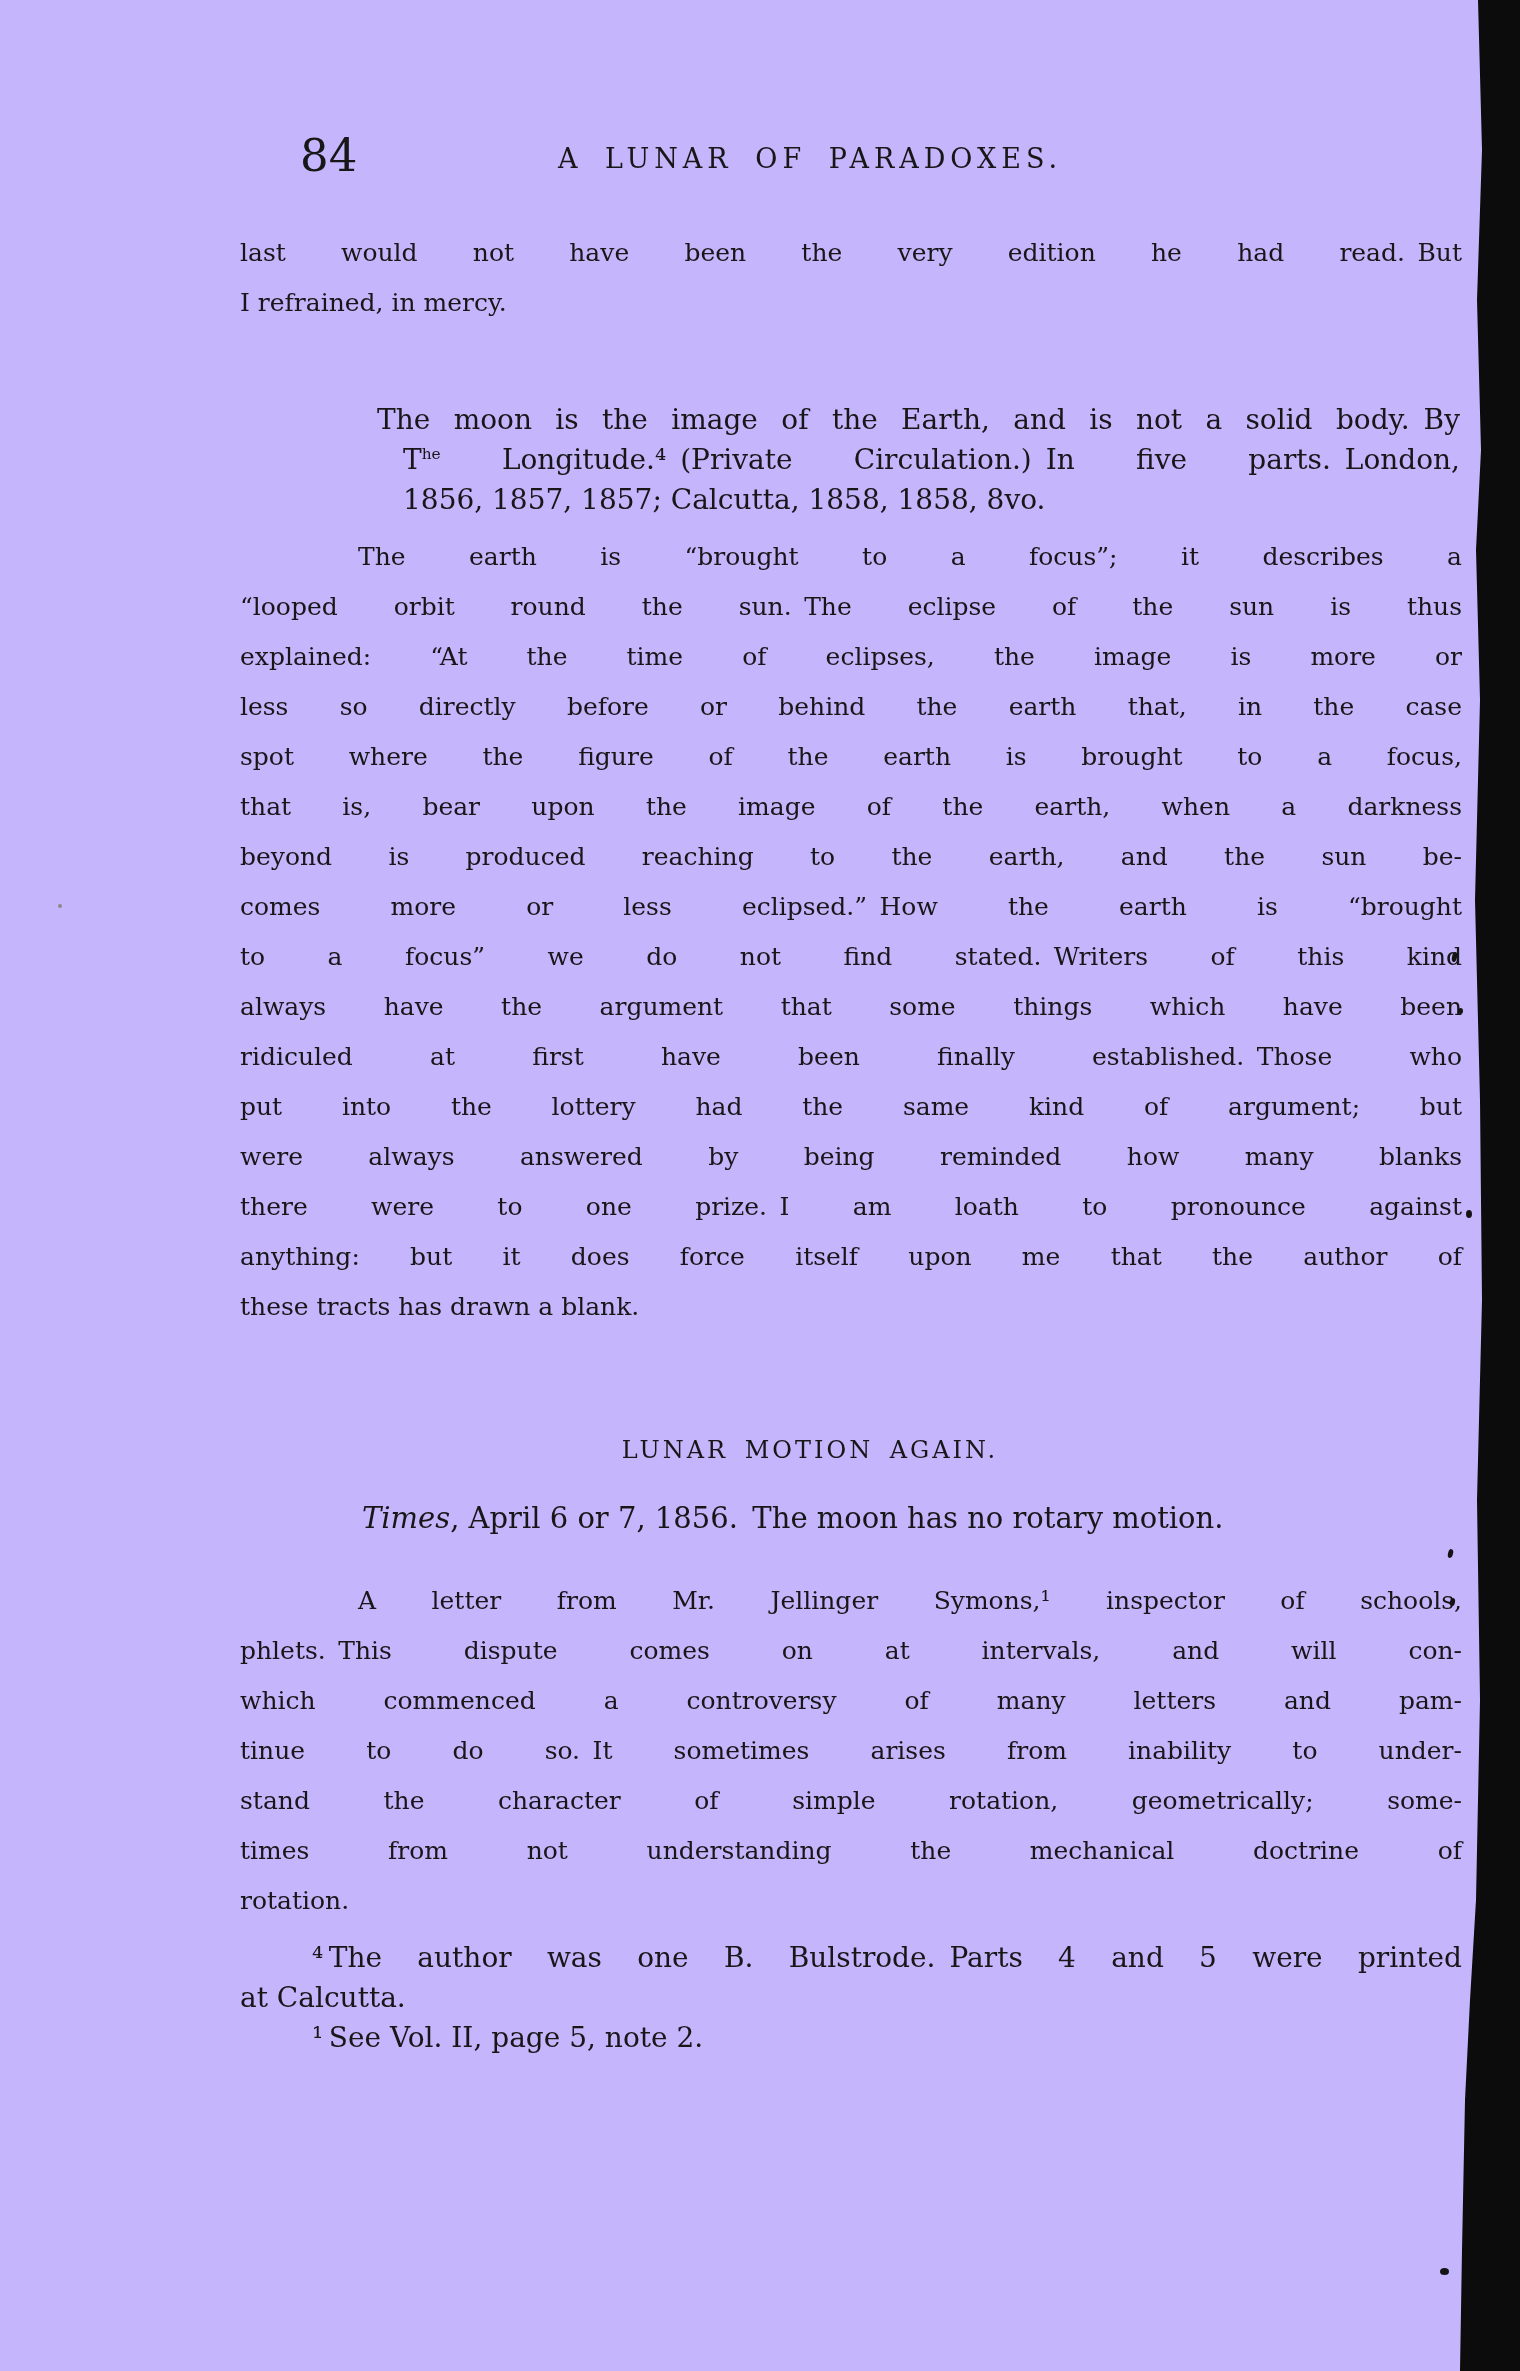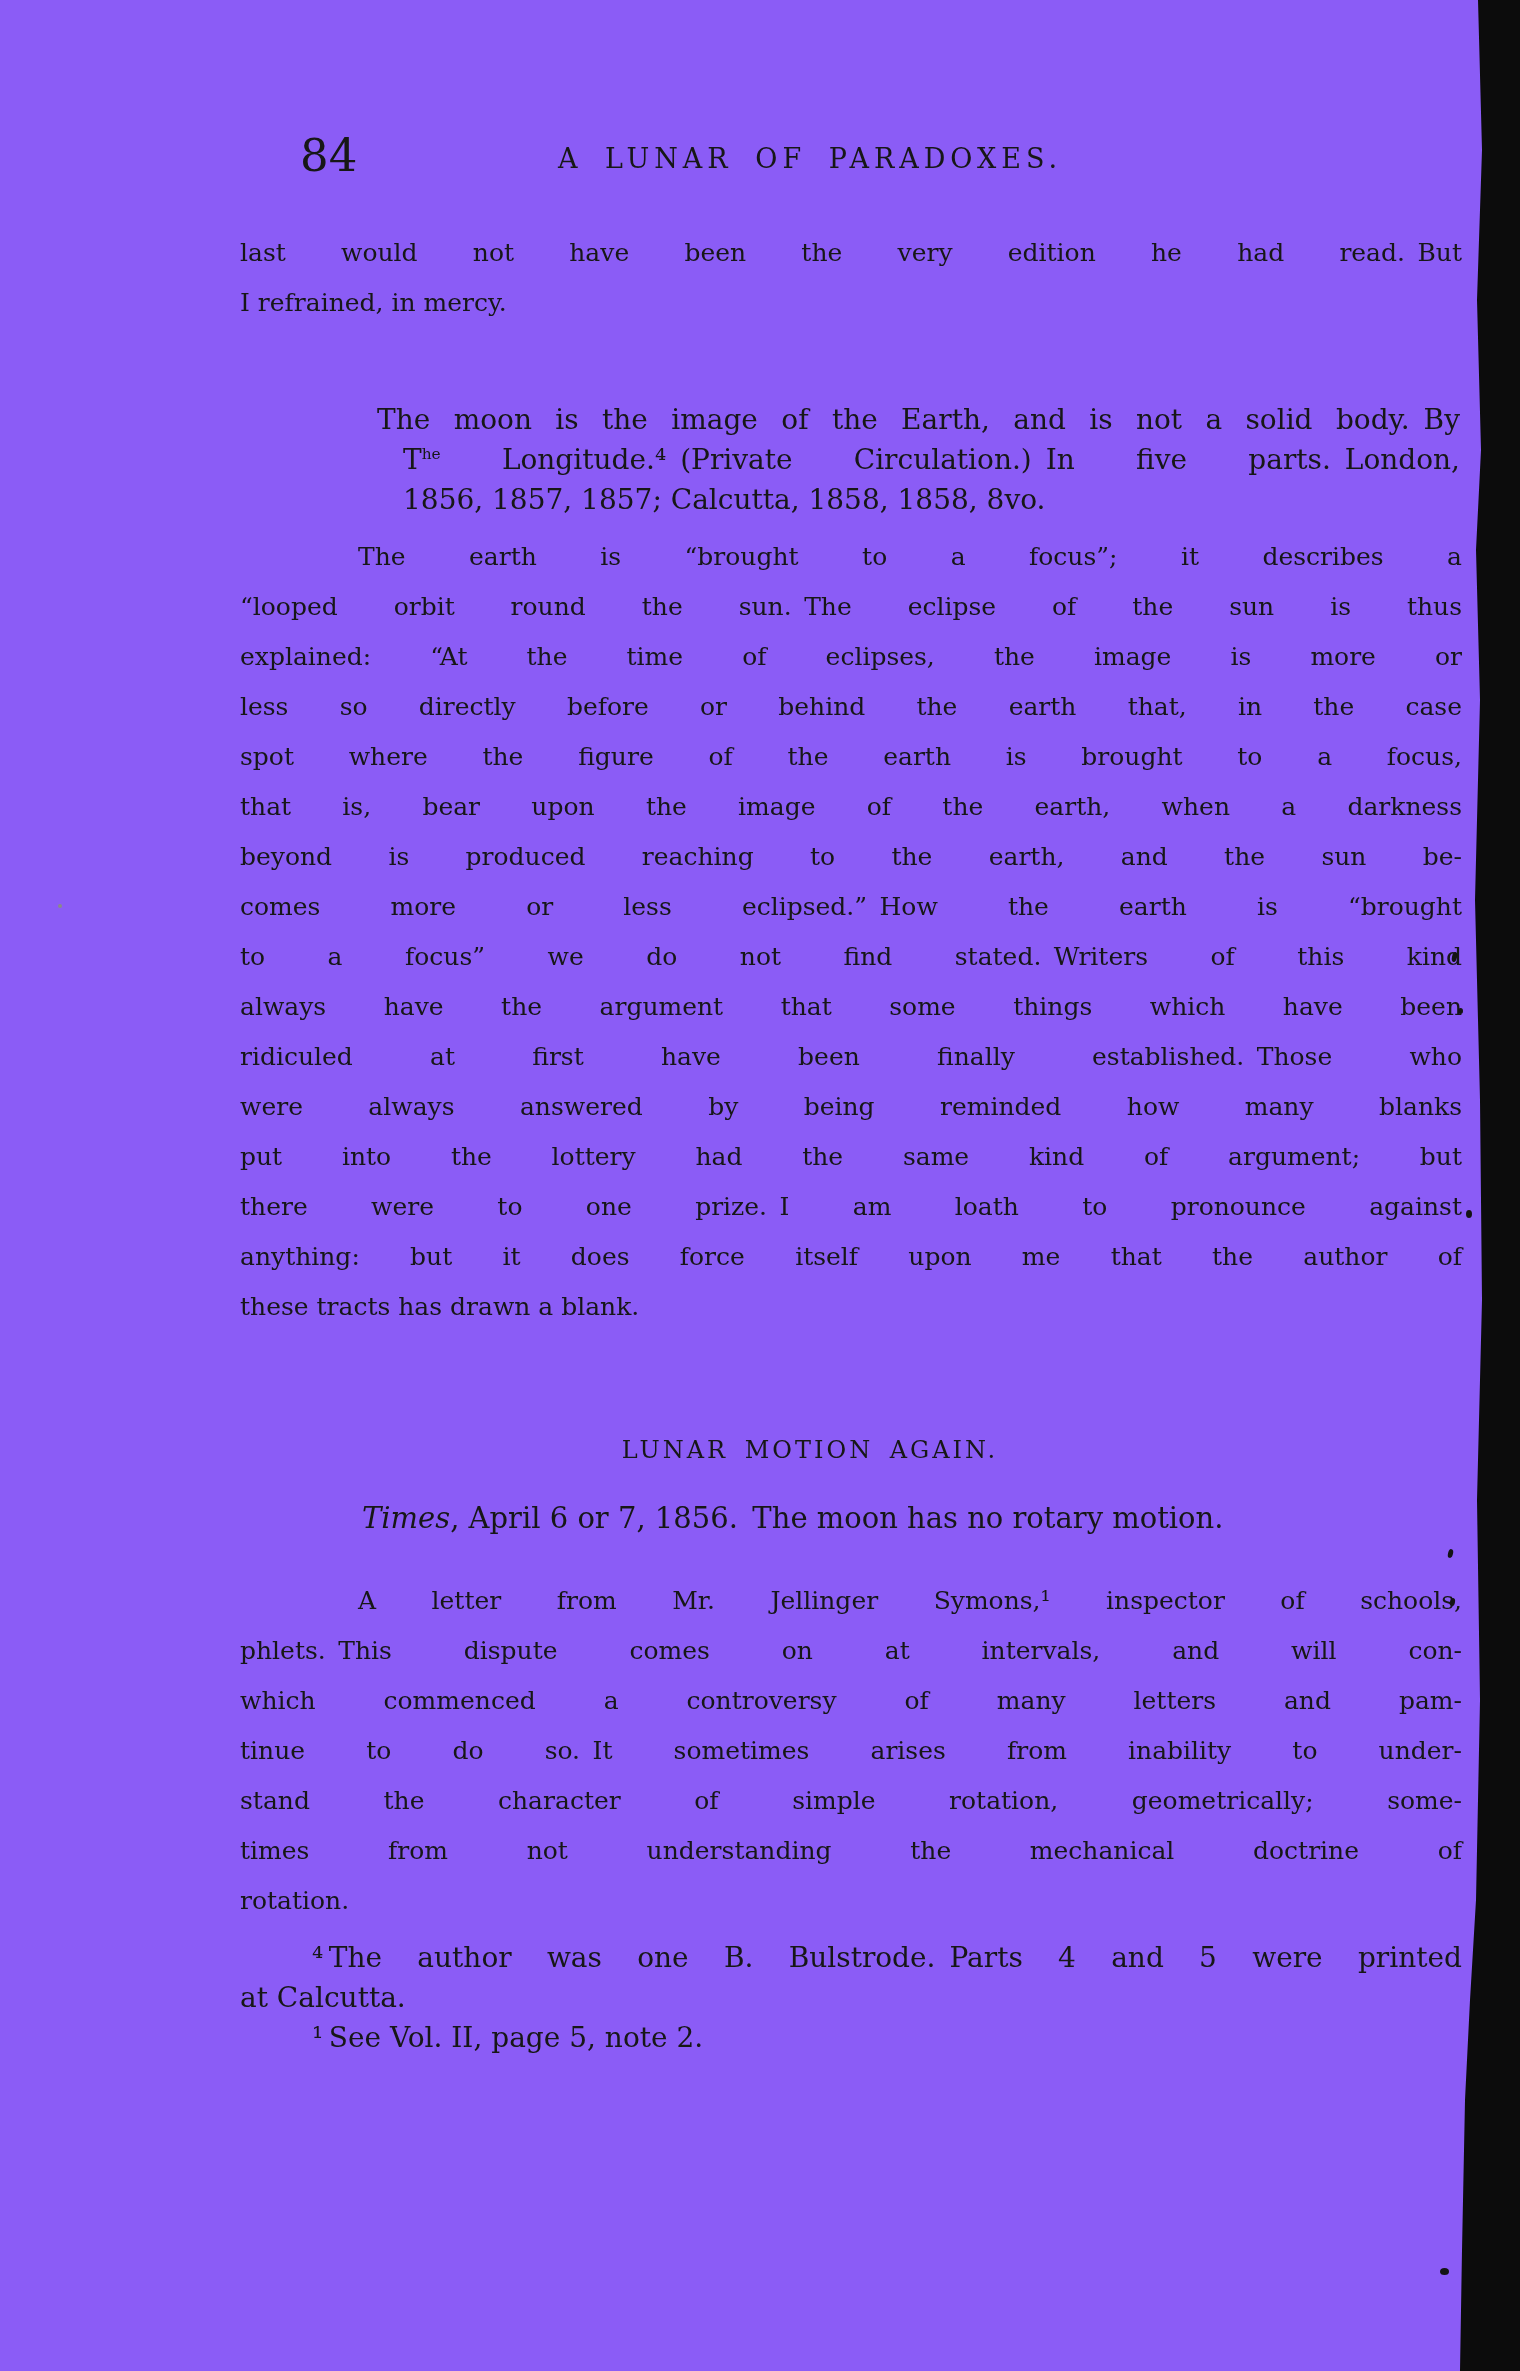--- a/index.html
+++ b/index.html
@@ -1,17 +1,17 @@
 <!DOCTYPE html>
 <html><head>
 <meta charset="utf-8">
 <style>
   html,body{margin:0;padding:0;background:#ffffff;}
   .page{
-    position:relative;width:1520px;height:2371px;background:#8b5cf6;
+    position:relative;width:1520px;height:2371px;background:#c4b5fd;
     font-family:"DejaVu Serif","Liberation Serif",serif;color:#171717;
     overflow:hidden;
   }
   .block{position:absolute;left:240px;width:1222px;}
   .body{font-size:25px;line-height:50px;}
   .jl{text-align:justify;text-align-last:justify;}
   .jl.last{text-align-last:left;}
   .ind{padding-left:118px;}
   .pageno{position:absolute;left:300px;top:133px;font-size:45px;line-height:1;}
   .runhead{position:absolute;left:240px;width:1140px;top:145px;text-align:center;
@@ -67,22 +67,22 @@
     <div class="jl">“looped orbit round the sun. The eclipse of the sun is thus</div>
     <div class="jl">explained: “At the time of eclipses, the image is more or</div>
     <div class="jl">less so directly before or behind the earth that, in the case</div>
     <div class="jl">spot where the figure of the earth is brought to a focus,</div>
     <div class="jl">that is, bear upon the image of the earth, when a darkness</div>
     <div class="jl">beyond is produced reaching to the earth, and the sun be-</div>
     <div class="jl">comes more or less eclipsed.” How the earth is “brought</div>
     <div class="jl">to a focus” we do not find stated. Writers of this kind</div>
     <div class="jl">always have the argument that some things which have been</div>
     <div class="jl">ridiculed at first have been finally established. Those who</div>
+    <div class="jl">put into the lottery had the same kind of argument; but</div>
     <div class="jl">were always answered by being reminded how many blanks</div>
-    <div class="jl">put into the lottery had the same kind of argument; but</div>
     <div class="jl">there were to one prize. I am loath to pronounce against</div>
     <div class="jl">anything: but it does force itself upon me that the author of</div>
     <div class="jl last">these tracts has drawn a blank.</div>
   </div>
 
   <div class="sechead">LUNAR MOTION AGAIN.</div>
 
   <div class="block epigraph">
     <span class="it">Times</span><span>, April 6 or 7, 1856. The moon has no rotary motion.</span>
   </div>

